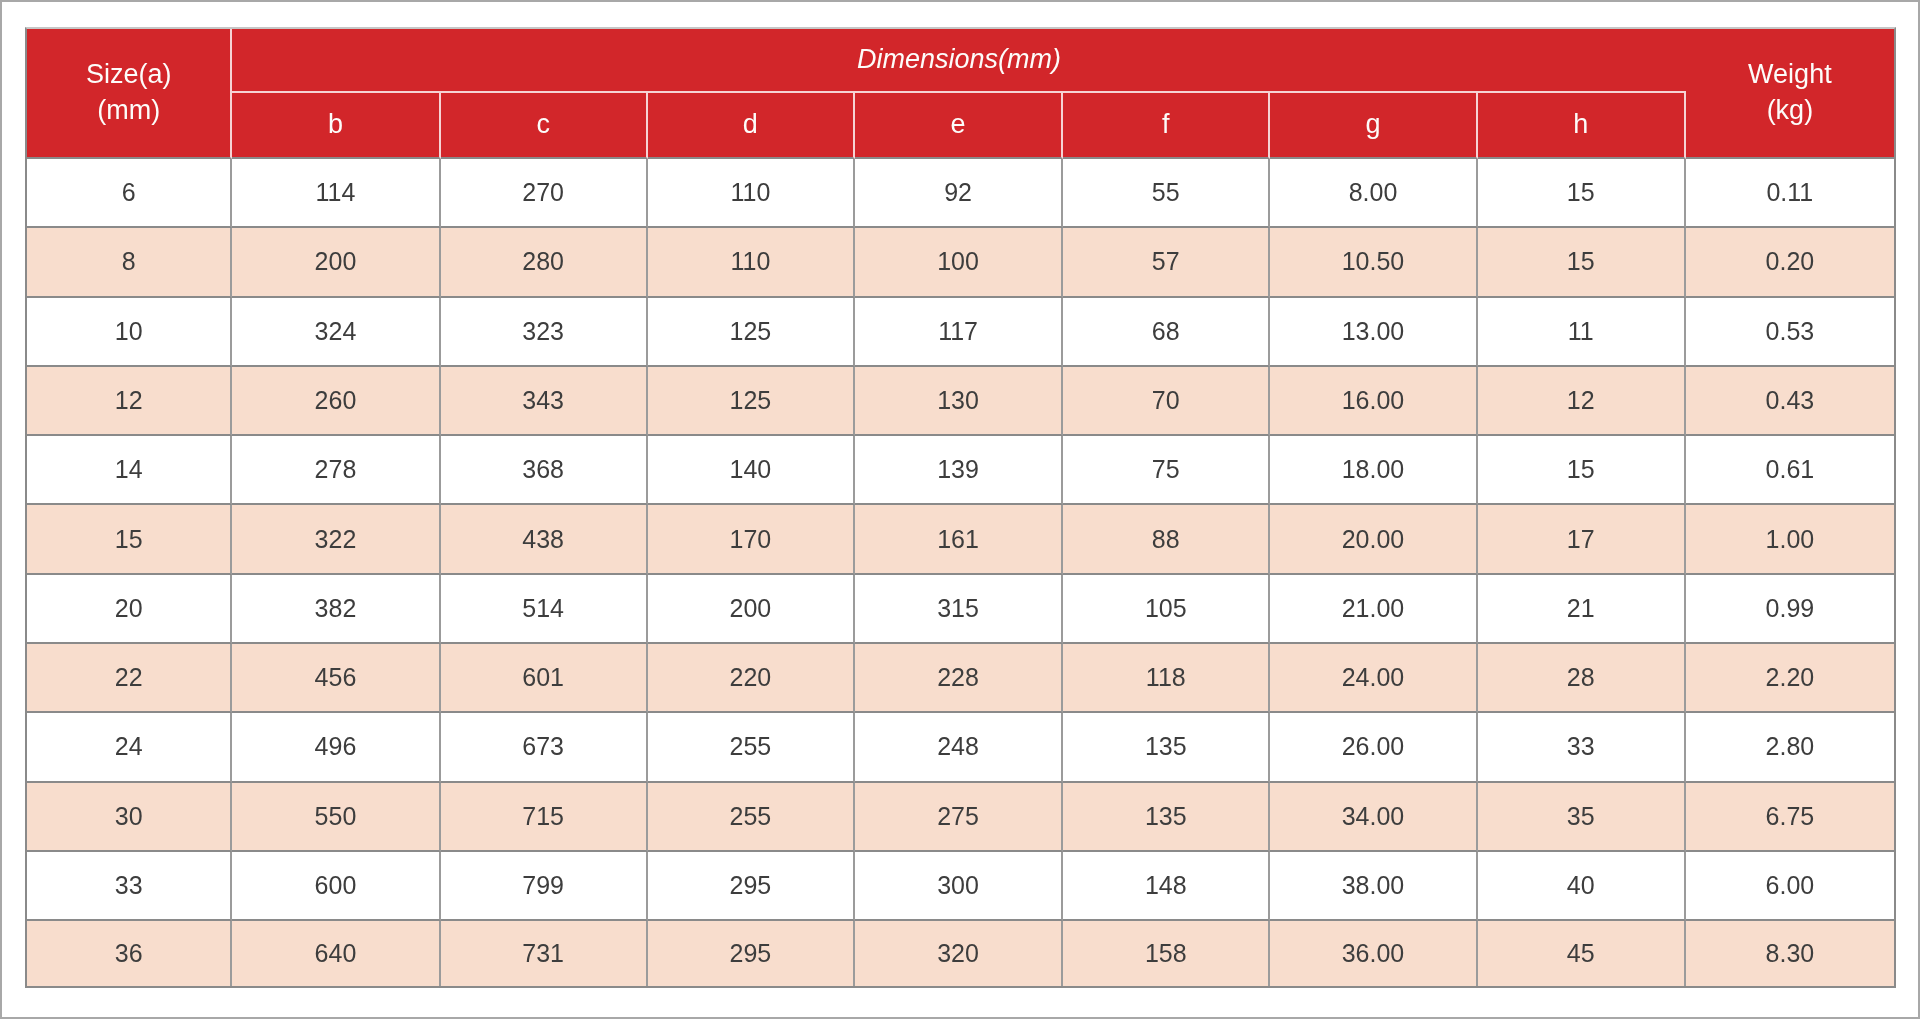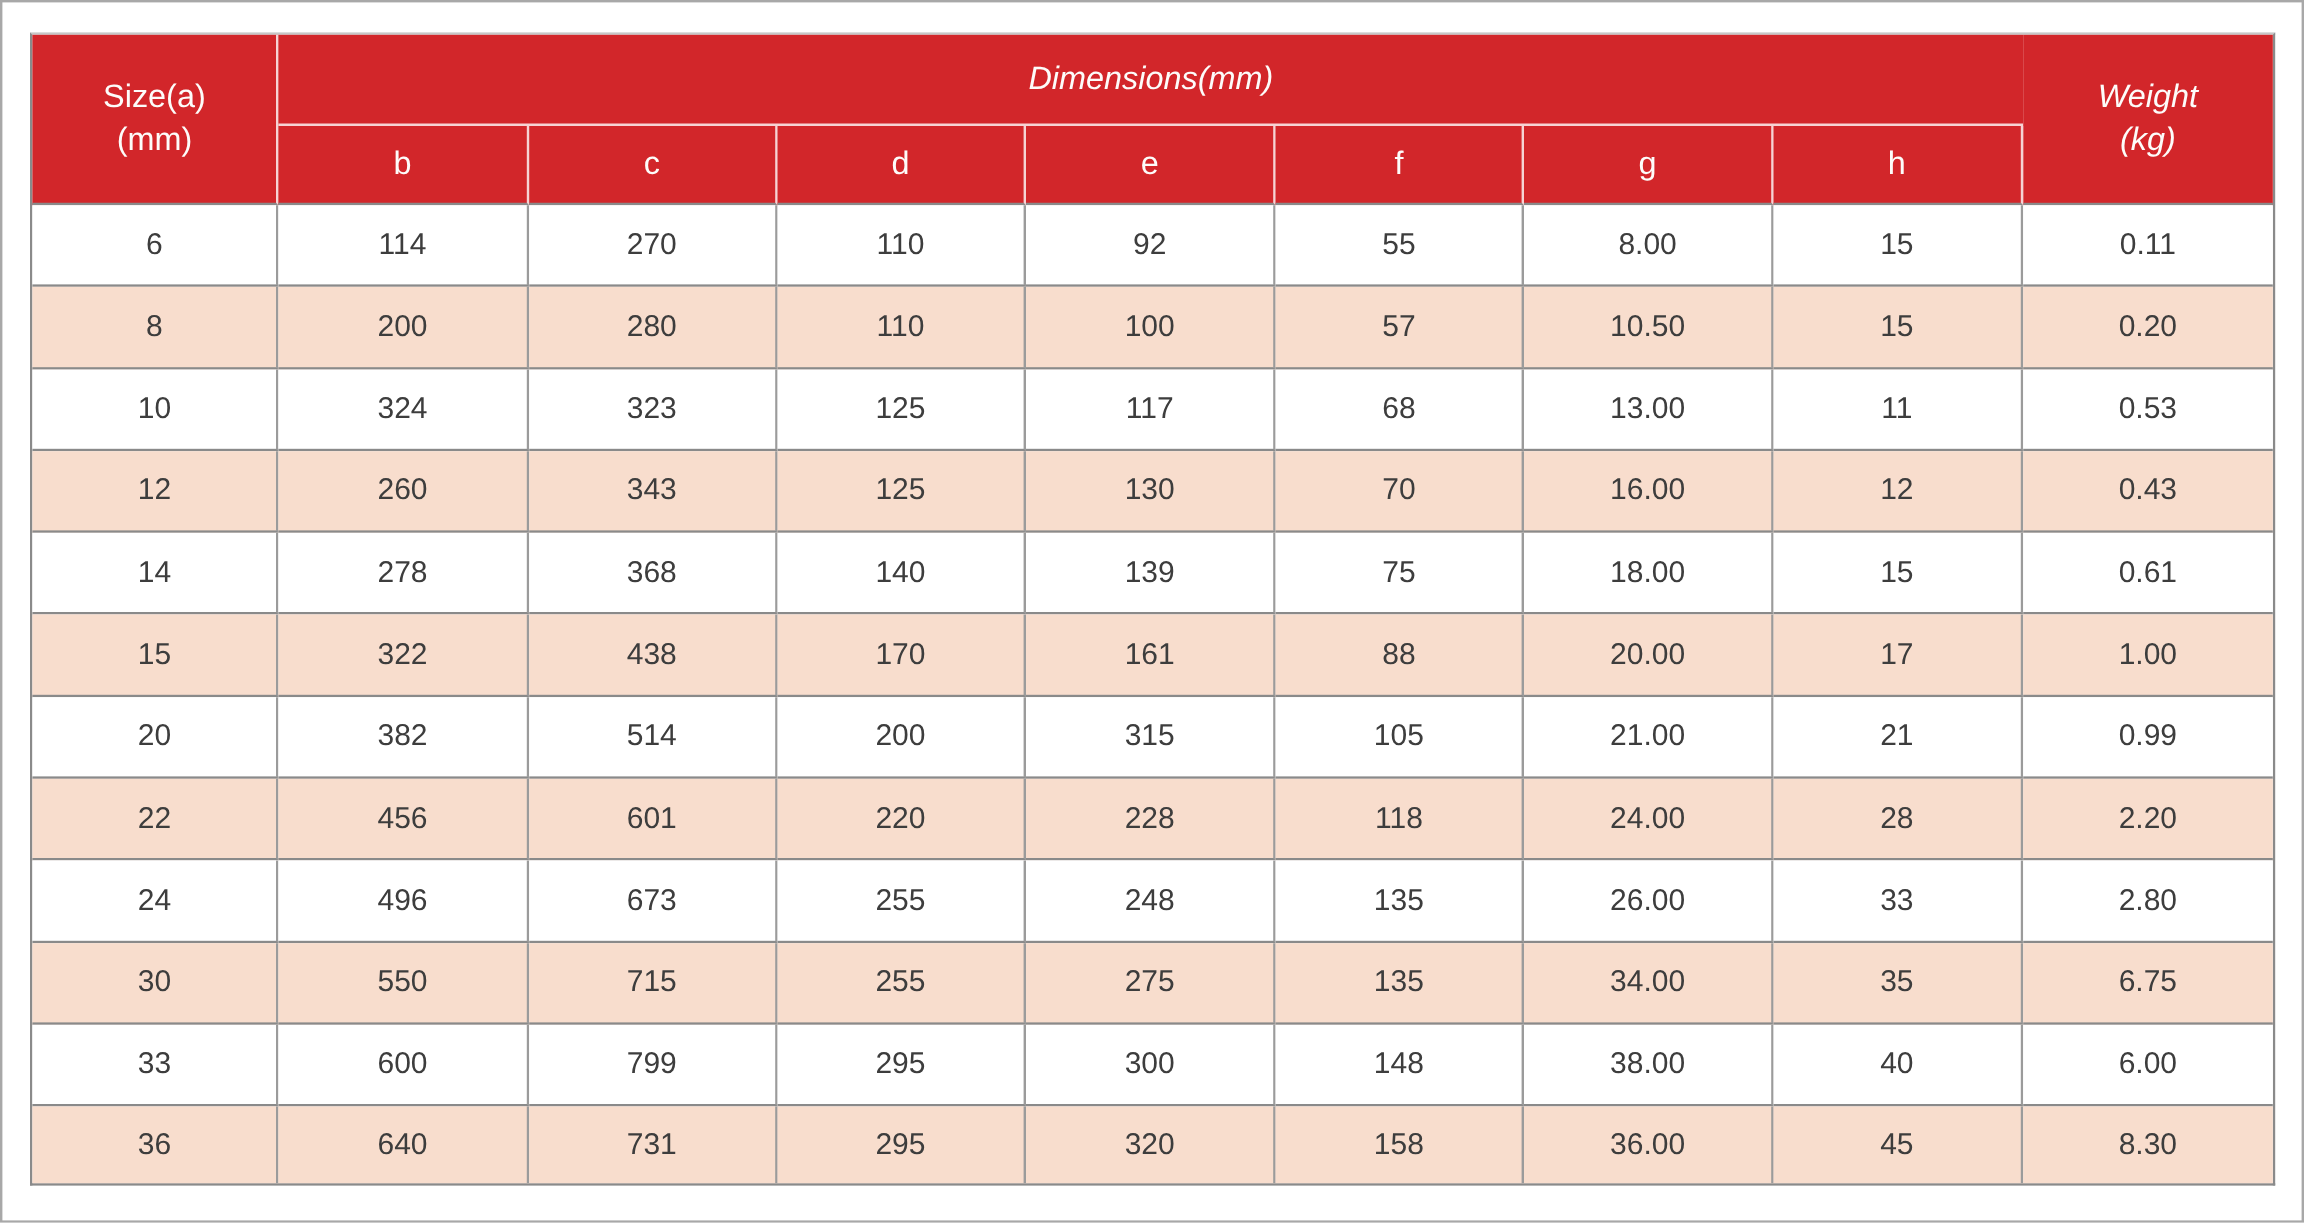--- a/index.html
+++ b/index.html
@@ -37,26 +37,26 @@
   thead th {
     background: #d2262a;
     color: #fdfcfa;
     font-weight: 400;
     font-size: 27px;
     text-align: center;
     vertical-align: middle;
     padding: 0;
     line-height: 1.32;
   }
-  thead tr.header-top { height: 76px; }
+  thead tr.header-top { height: 64px; }
   thead tr.header-sub { height: 66px; }
 
   th.size-th   { border-right: 2px solid rgba(255,255,255,0.8); border-bottom: 2px solid #8a8a8a; }
   th.dims-th   { border-bottom: 2px solid rgba(255,255,255,0.8); font-style: italic; }
-  th.weight-th { border-bottom: 2px solid #8a8a8a; font-style: italic; }
+  th.weight-th { border-bottom: 2px solid #8a8a8a; }
   tr.header-sub th { border-right: 2px solid rgba(255,255,255,0.8); border-bottom: 2px solid #8a8a8a; }
 
   tbody td {
     background: #ffffff;
     color: #3d3d3d;
     font-size: 25px;
     text-align: center;
     vertical-align: middle;
     padding: 0;
     border-right: 2px solid #9b9b9b;

